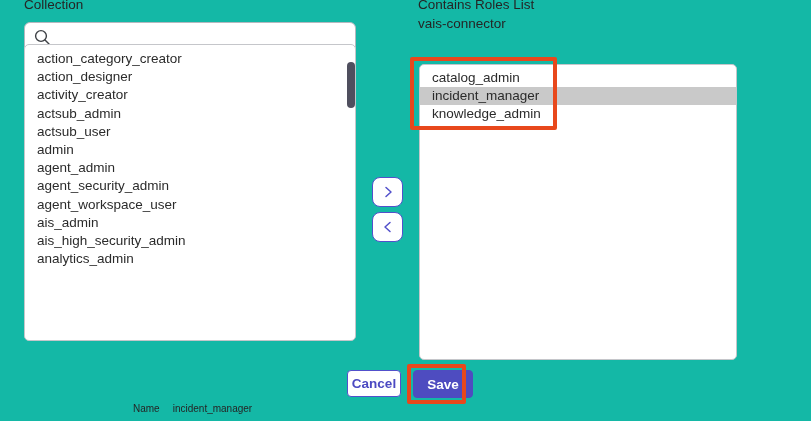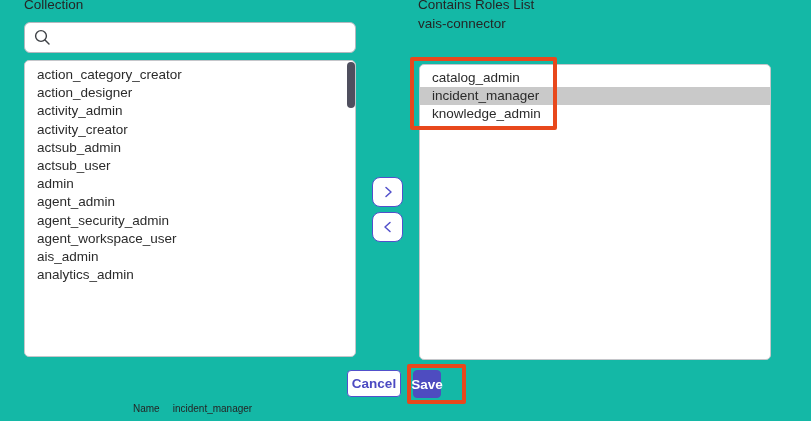--- a/index.html
+++ b/index.html
@@ -41,27 +41,27 @@
     padding-left:7px;
   }
   .listbox {
     position:absolute;
     background:#fff;
     border:1px solid #c5c6ca;
     border-radius:5px;
     overflow:hidden;
   }
   .listbox.left {
-    left:24px; top:60px;
+    left:24px; top:44px;
     width:332px; height:297px;
     padding:5px 0 0 0;
   }
   .listbox.right {
     left:419px; top:64px;
-    width:352px; height:296px;
+    width:318px; height:296px;
     padding:4px 0 0 0;
   }
   .row {
     font-size:13.5px;
     line-height:18.2px;
     padding-left:12px;
     white-space:nowrap;
     color:#2b2b2b;
     cursor:default;
   }
@@ -110,21 +110,21 @@
     cursor:pointer;
   }
   .btn.cancel {
     left:347px; top:370px; width:54px; height:27px;
     background:#fff;
     border:1.5px solid #5250cb;
     color:#4c4ac2;
     text-align:right;
   }
   .btn.save {
-    left:413px; top:370px; width:28px;
+    left:413px; top:370px; width:60px;
     background:#4e4cc0;
     border:1px solid #4e4cc0;
     color:#ffffff;
   }
   
   .name-row {
     position:absolute;
     left:133px; top:403px;
     display:flex;
     font-size:10px;
@@ -144,29 +144,29 @@
       <circle cx="7" cy="7" r="5.4" stroke="#3d4045" stroke-width="1.4"></circle>
       <line x1="11" y1="11" x2="15" y2="15" stroke="#3d4045" stroke-width="1.4" stroke-linecap="round"></line>
     </svg>
     <input class="search-input" type="text" placeholder="" style="">
   </div>
 
   <div class="listbox left">
 
   <div class="row">action_category_creator</div>
       <div class="row">action_designer</div>
-      <div class="row">activity_admin</div>
       <div class="row">activity_creator</div>
       <div class="row">actsub_admin</div>
       <div class="row">actsub_user</div>
       <div class="row">admin</div>
       <div class="row">agent_admin</div>
       <div class="row">agent_security_admin</div>
       <div class="row">agent_workspace_user</div>
       <div class="row">ais_admin</div>
+      <div class="row">ais_high_security_admin</div>
       <div class="row">analytics_admin</div>
     </div>
   <div class="scroll-thumb"></div>
 
   <button class="arrow-btn to-right">
     <svg width="14" height="14" viewBox="0 0 14 14" fill="none">
       <polyline points="5,2.5 10,7 5,11.5" stroke="#5250cb" stroke-width="1.5" stroke-linecap="round" stroke-linejoin="round"></polyline>
     </svg>
   </button>
   <button class="arrow-btn to-left">

